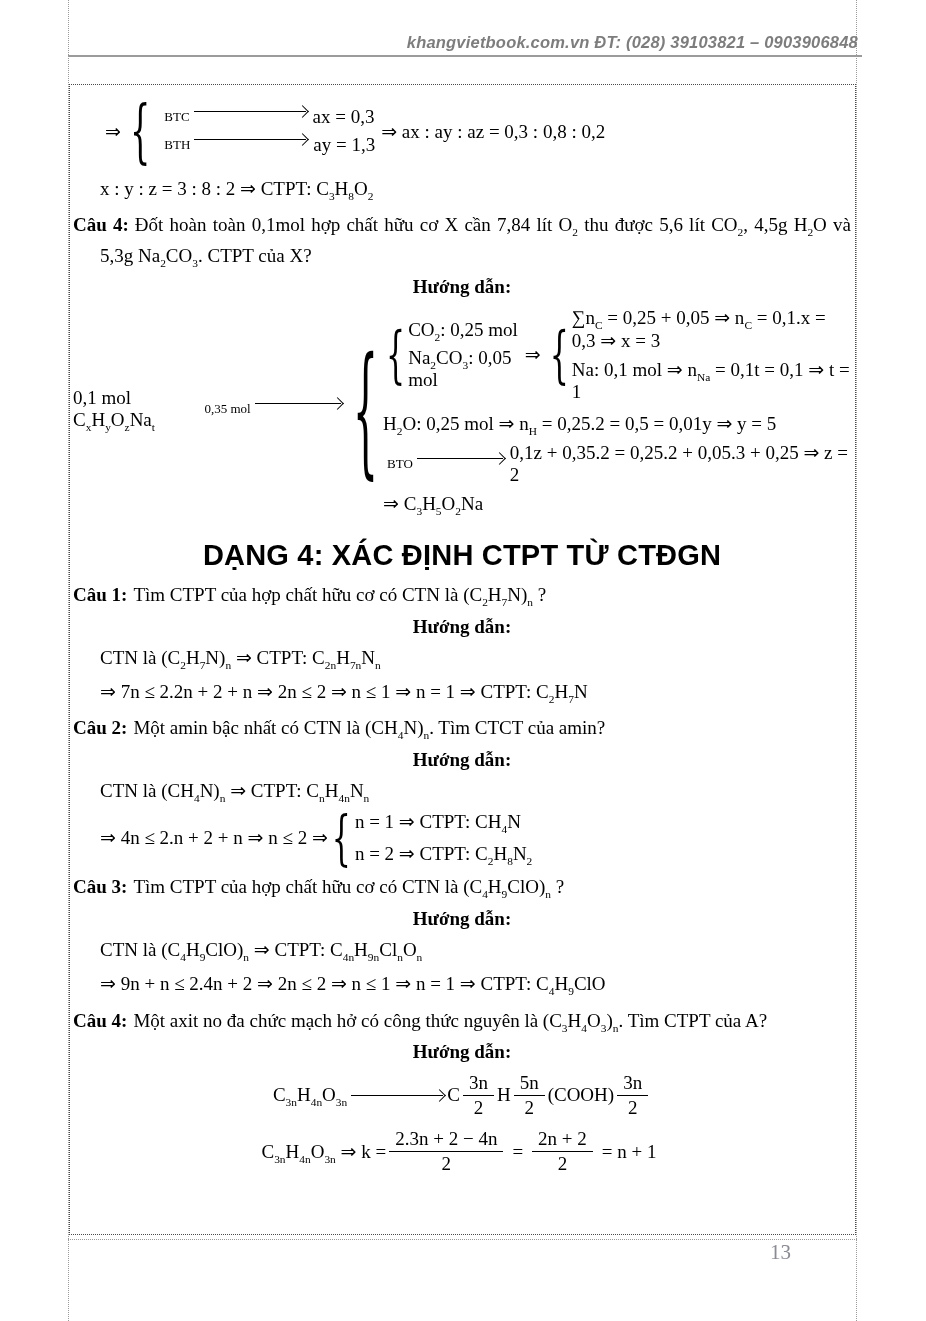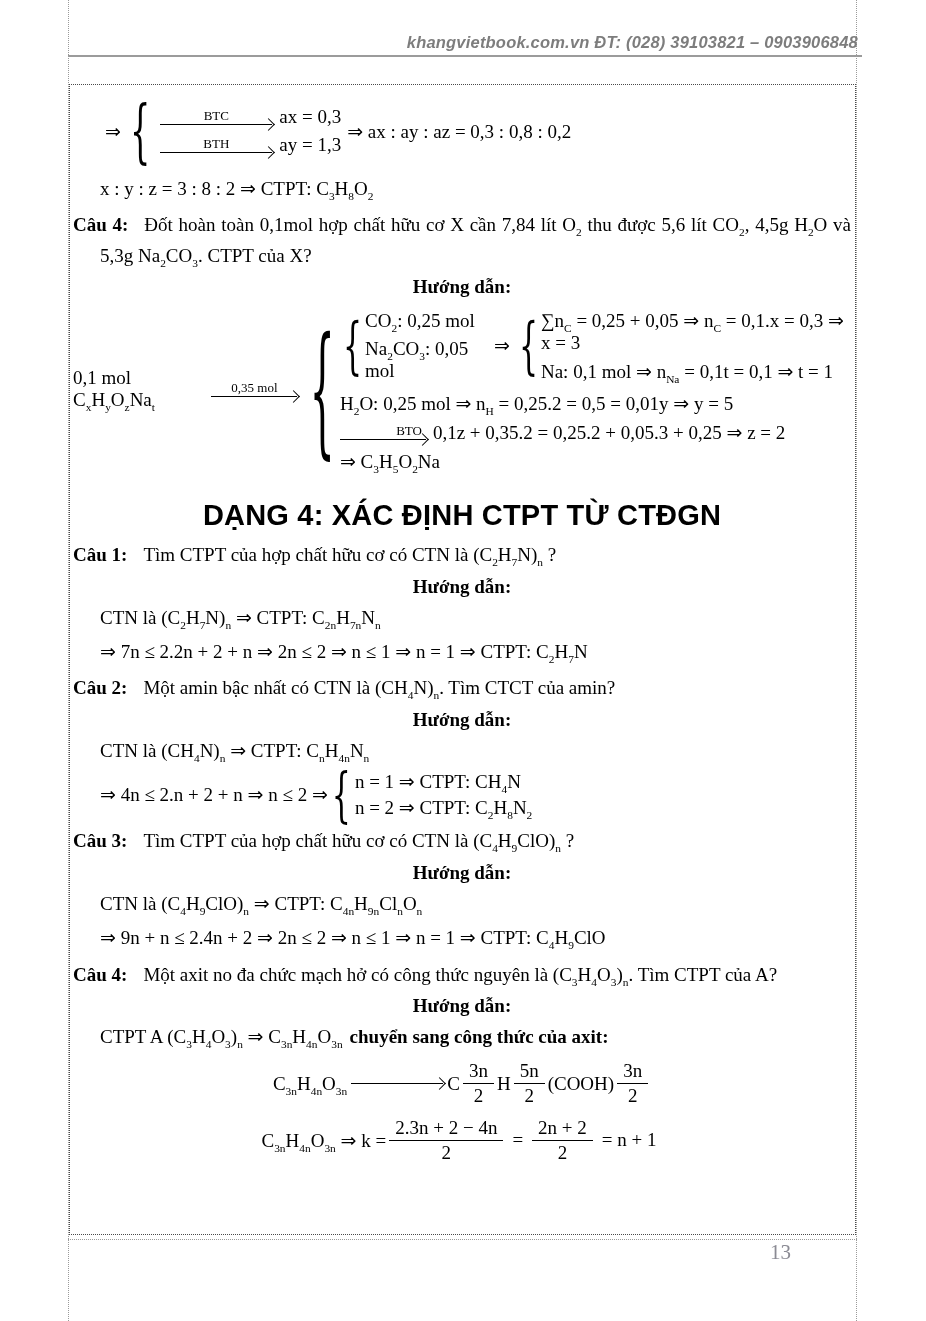--- a/index.html
+++ b/index.html
@@ -23,32 +23,32 @@
   
   .math-row{display:flex;align-items:center;}
   .col{display:flex;flex-direction:column;justify-content:center;}
   .row{display:flex;align-items:center;}
   .indent{margin-left:27px;}
   .fline{line-height:1.55;margin:5px 0 5px 27px;}
   .hd{text-align:center;font-weight:700;margin:5px 0;}
   h2.section{text-align:center;font-family:"Liberation Sans",sans-serif;font-size:29px;
              font-weight:700;margin:24px 0 8px 0;letter-spacing:.2px;}
   .cau{margin:7px 0 4px 0;text-align:justify;padding-left:27px;text-indent:-27px;line-height:1.6;}
-  .cau .lab{font-weight:700;margin-right:16px;}
+  .cau .lab{font-weight:700;margin-right:6px;}
   sub{font-size:60%;line-height:0;}
 
   
   .brace{font-family:"DejaVu Serif",serif;line-height:1;display:inline-block;font-weight:400;}
   .br-b1{font-size:32px;transform:scaleY(2.15);margin:0 3px;}
   .br-big{font-size:40px;transform:scaleY(3.55);margin:0 5px;}
   .br-med{font-size:30px;transform:scaleY(2.05);margin:0 3px;}
   .br-case{font-size:30px;transform:scaleY(2.0);margin:0 4px;}
 
   
-  .larrow{display:inline-flex;flex-direction:column;align-items:center;margin:0 7px;}
+  .larrow{display:inline-flex;flex-direction:row;align-items:center;margin:0 7px;}
   .larrow .lab{font-size:13px;line-height:1.1;white-space:nowrap;padding:0 4px;}
   .larrow .shaft{position:relative;height:0;border-top:1.4px solid #000;align-self:stretch;
                  min-width:86px;margin-top:1px;}
   .larrow .shaft::after,.plain-arrow::after{content:"";position:absolute;right:-1px;top:-5px;
       width:8px;height:8px;border-top:1.4px solid #000;border-right:1.4px solid #000;
       transform:rotate(45deg);}
   .larrow.w110 .shaft{min-width:112px;}
   .plain-arrow{position:relative;display:inline-block;width:92px;height:0;
                border-top:1.4px solid #000;margin:0 4px;vertical-align:middle;}
 
@@ -144,34 +144,33 @@
     <div class="hd">Hướng dẫn:</div>
     <div class="fline">CTN là (C<sub>2</sub>H<sub>7</sub>N)<sub>n</sub>  ⇒   CTPT: C<sub>2n</sub>H<sub>7n</sub>N<sub>n</sub></div>
     <div class="fline">⇒ 7n ≤ 2.2n + 2 + n ⇒ 2n ≤ 2 ⇒ n ≤ 1 ⇒ n = 1 ⇒ CTPT: C<sub>2</sub>H<sub>7</sub>N</div>
 
     <p class="cau"><b class="lab">Câu 2:</b><span>Một amin bậc nhất có CTN là (CH<sub>4</sub>N)<sub>n</sub>. Tìm CTCT của amin?</span></p>
     <div class="hd">Hướng dẫn:</div>
     <div class="fline">CTN là (CH<sub>4</sub>N)<sub>n</sub> ⇒ CTPT: C<sub>n</sub>H<sub>4n</sub>N<sub>n</sub></div>
     <div class="math-row indent" style="margin:4px 0 4px 27px;">
       <span>⇒ 4n ≤ 2.n + 2 + n ⇒ n ≤ 2 ⇒</span>
       <span class="brace br-case">{</span>
-      <span class="col" style="gap:3px;">
+      <span class="col" style="gap:9px;">
         <span>n = 1 ⇒ CTPT: CH<sub>4</sub>N</span>
         <span>n = 2 ⇒ CTPT: C<sub>2</sub>H<sub>8</sub>N<sub>2</sub></span>
       </span>
     </div>
 
     <p class="cau"><b class="lab">Câu 3:</b><span>Tìm CTPT của hợp chất hữu cơ có CTN là (C<sub>4</sub>H<sub>9</sub>ClO)<sub>n</sub> ?</span></p>
     <div class="hd">Hướng dẫn:</div>
     <div class="fline">CTN là (C<sub>4</sub>H<sub>9</sub>ClO)<sub>n</sub>  ⇒ CTPT: C<sub>4n</sub>H<sub>9n</sub>Cl<sub>n</sub>O<sub>n</sub></div>
     <div class="fline">⇒ 9n + n ≤ 2.4n + 2 ⇒ 2n ≤ 2 ⇒ n ≤ 1 ⇒ n = 1 ⇒ CTPT: C<sub>4</sub>H<sub>9</sub>ClO</div>
 
     <p class="cau"><b class="lab">Câu 4:</b><span>Một axit no đa chức mạch hở có công thức nguyên là (C<sub>3</sub>H<sub>4</sub>O<sub>3</sub>)<sub>n</sub>. Tìm CTPT của A?</span></p>
     <div class="hd">Hướng dẫn:</div>
-    <div class="fline"><span>CTPT A (C<sub>3</sub>H<sub>4</sub>O<sub>3</sub>)<sub>n</sub> ⇒ C<sub>3n</sub>H<sub>4n</sub>O<sub>3n</sub></span><b class="bold-inline">chuyển sang công thức của axit:</b></div>
 
     <div class="math-center">
       <span>C<sub>3n</sub>H<sub>4n</sub>O<sub>3n</sub></span>
       <span class="plain-arrow"></span>
       <span>C</span>
       <span class="frac">
           <span class="num">3n</span>
           <span class="den">2</span>
         </span>
       <span>H</span>

